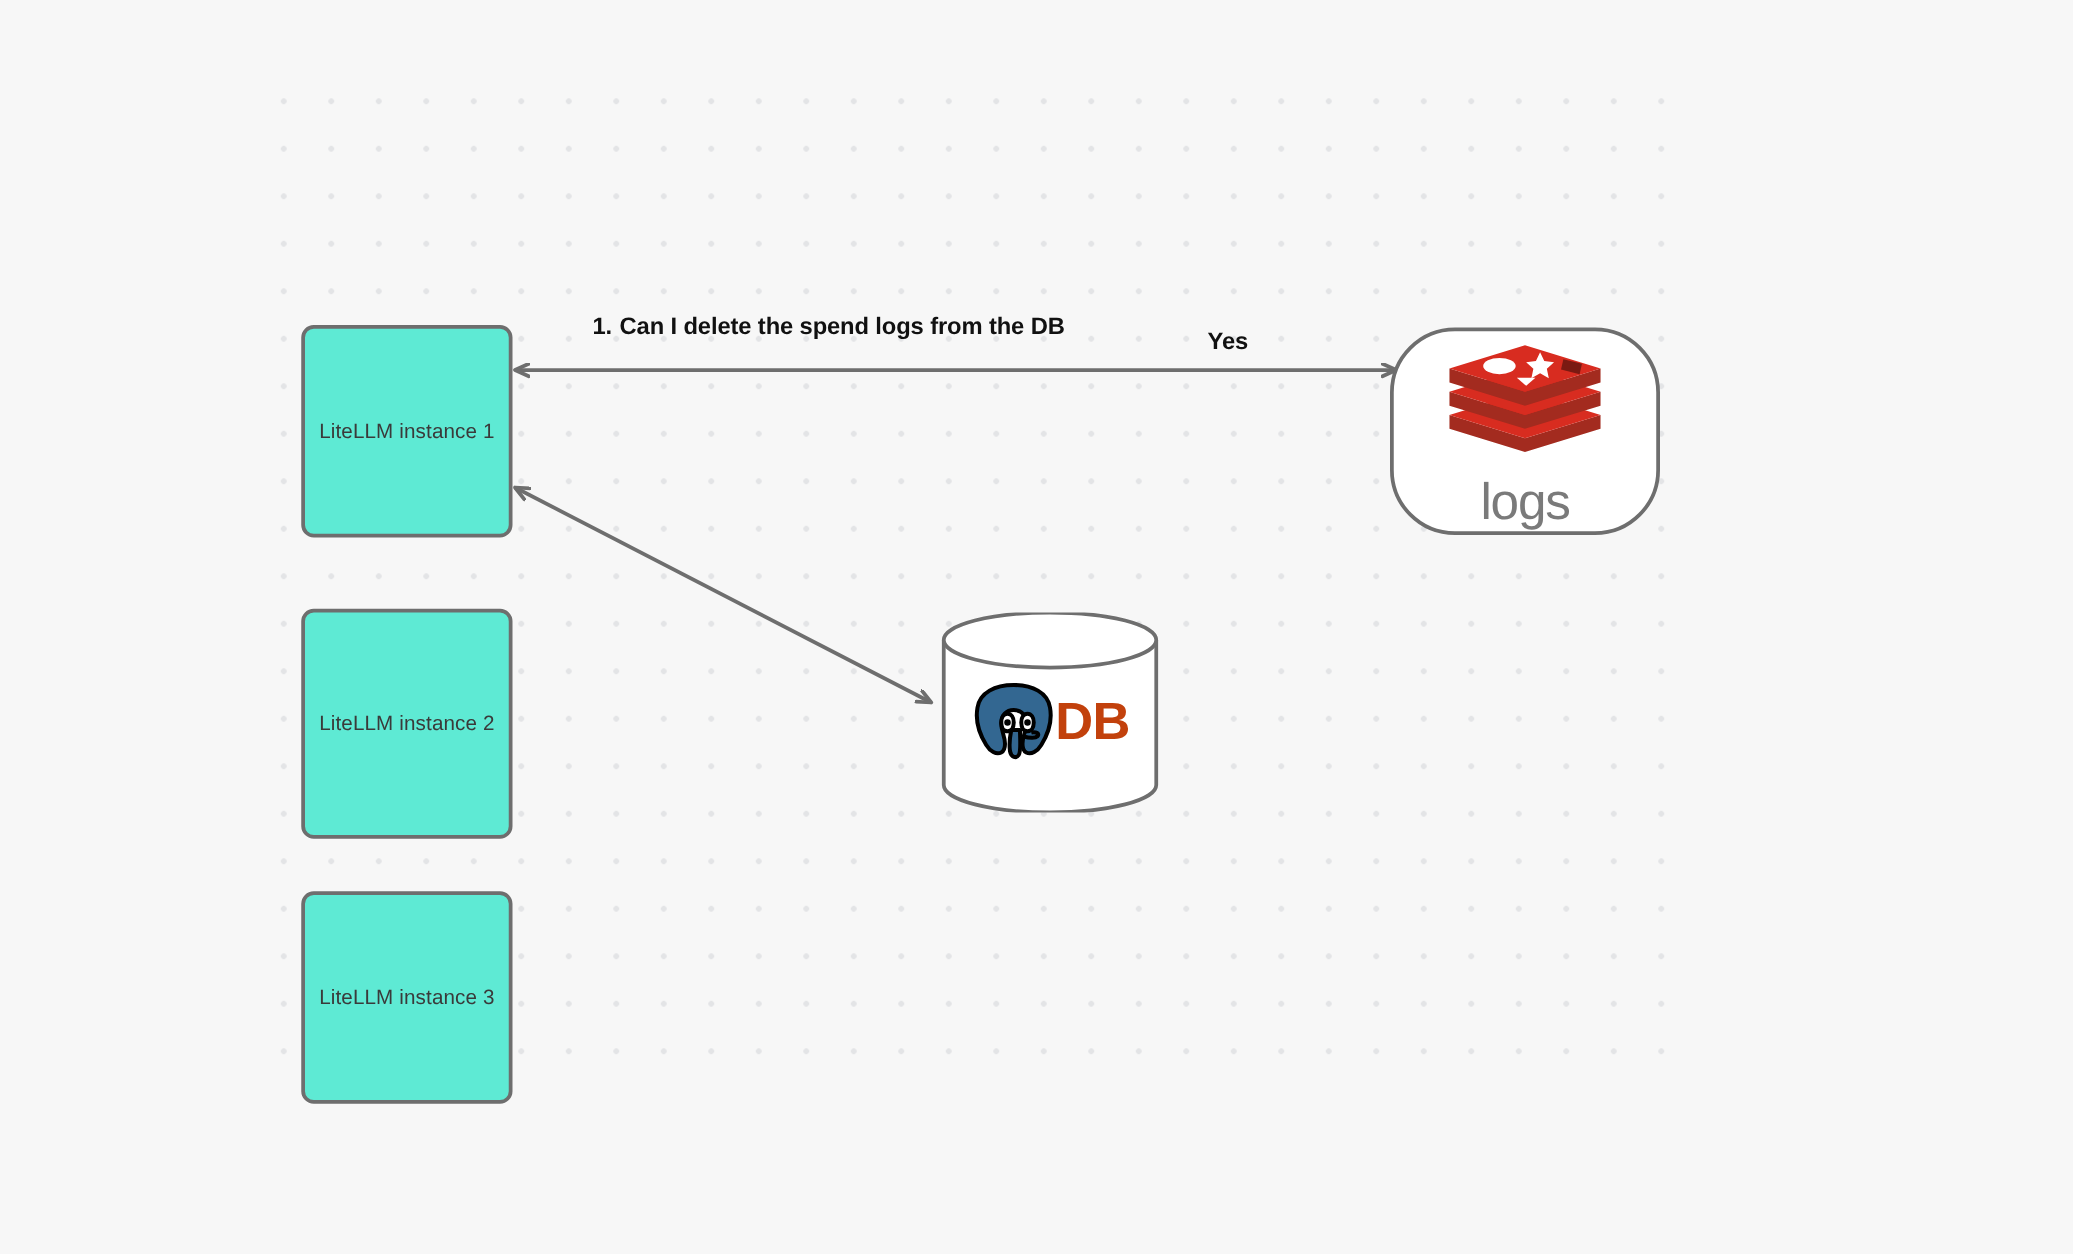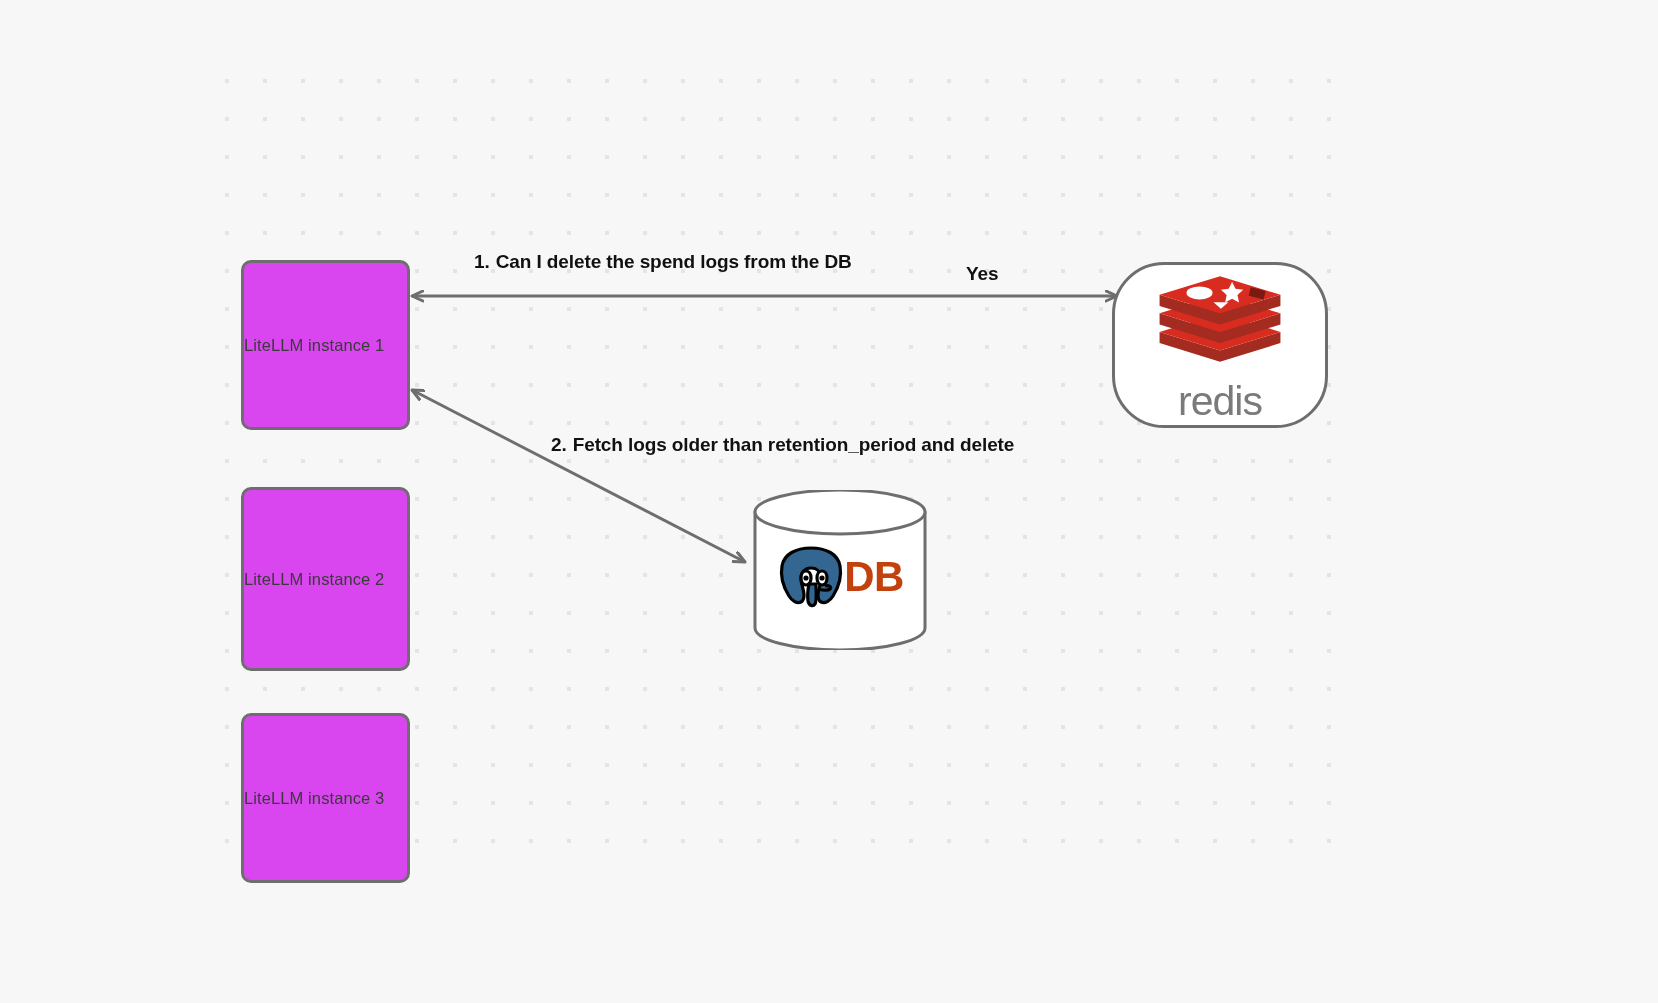--- a/index.html
+++ b/index.html
@@ -25,26 +25,26 @@
     top: 62px;
     width: 1140px;
     height: 800px;
     background-image: radial-gradient(circle, #e3e4e6 2.2px, transparent 2.4px);
     background-size: 38px 38px;
     background-position: 0 0;
   }
 
   .node-box {
     position: absolute;
-    background: #d946ef;
+    background: #5eead4;
     border: 3px solid #6e6e6e;
     border-radius: 10px;
     display: flex;
     align-items: center;
-    justify-content: flex-start;
+    justify-content: center;
   }
   .node-box .node-label {
     font-size: 16.5px;
     color: #3a3a3a;
     font-family: "Liberation Sans", sans-serif;
     letter-spacing: 0.1px;
   }
 
   .redis-node {
     position: absolute;
@@ -101,23 +101,20 @@
 
     <line x1="412" y1="390" x2="745" y2="562" stroke="#6e6e6e" stroke-width="3" marker-start="url(#arrow-left)" marker-end="url(#arrow-right)"></line>
   </svg>
 
   <div class="edge-label" style="left:474px; top:251px;">
     <span class="num">1.</span><span>Can I delete the spend logs from the DB</span>
   </div>
 
   <div class="edge-label" style="left:966px; top:263px;">Yes</div>
 
-  <div class="edge-label" style="left:551px; top:434px;">
-    <span class="num">2.</span><span>Fetch logs older than retention_period and delete</span>
-  </div>
 
   <div class="node-box" style="left:241px; top:260px; width:169px; height:170px;">
     <span class="node-label">LiteLLM instance 1</span>
   </div>
 
   <div class="node-box" style="left:241px; top:487px; width:169px; height:184px;">
     <span class="node-label">LiteLLM instance 2</span>
   </div>
 
   <div class="node-box" style="left:241px; top:713px; width:169px; height:170px;">
@@ -137,21 +134,21 @@
 
         <path d="M85,64 L20,44 L20,32 L85,52 L150,32 L150,44 Z" fill="#a32b1f"></path>
         <path d="M20,32 L85,12 L150,32 L85,52 Z" fill="#d82c20"></path>
 
         <ellipse cx="63" cy="30" rx="14" ry="7" fill="#ffffff"></ellipse>
         <path d="M98,18 l3.6,7.6 8.4,1 -6.2,5.6 1.7,8.2 -7.5,-4.2 -7.5,4.2 1.7,-8.2 -6.2,-5.6 8.4,-1 Z" fill="#ffffff"></path>
         <path d="M78,40 l16,0 -8,7 Z" fill="#ffffff"></path>
         <path d="M118,24 l16,4 -2,9 -16,-4 Z" fill="#7a1a12"></path>
       </g>
     </svg>
-    <div style="font-size:41px; color:#7a7a7a; font-weight:400; letter-spacing:-1px; margin-top:-6px; font-family:'Liberation Sans', sans-serif;">redis</div>
+    <div style="font-size:41px; color:#7a7a7a; font-weight:400; letter-spacing:-1px; margin-top:-6px; font-family:'Liberation Sans', sans-serif;">logs</div>
   </div>
 
   <div class="db-node" style="left:752px; top:490px; width:176px; height:160px;">
     <svg width="176" height="160" viewBox="0 0 176 160">
       <path d="M3,22 L3,138 a85,22 0 0 0 170,0 L173,22" fill="#ffffff" stroke="#6e6e6e" stroke-width="3" stroke-linecap="round"></path>
       <ellipse cx="88" cy="22" rx="85" ry="22" fill="#ffffff" stroke="#6e6e6e" stroke-width="3"></ellipse>
     </svg>
 
     <div style="position:absolute; left:0; top:52px; width:176px; height:70px; display:flex; align-items:center; justify-content:center;">
       <svg width="70" height="66" viewBox="0 0 70 66">

